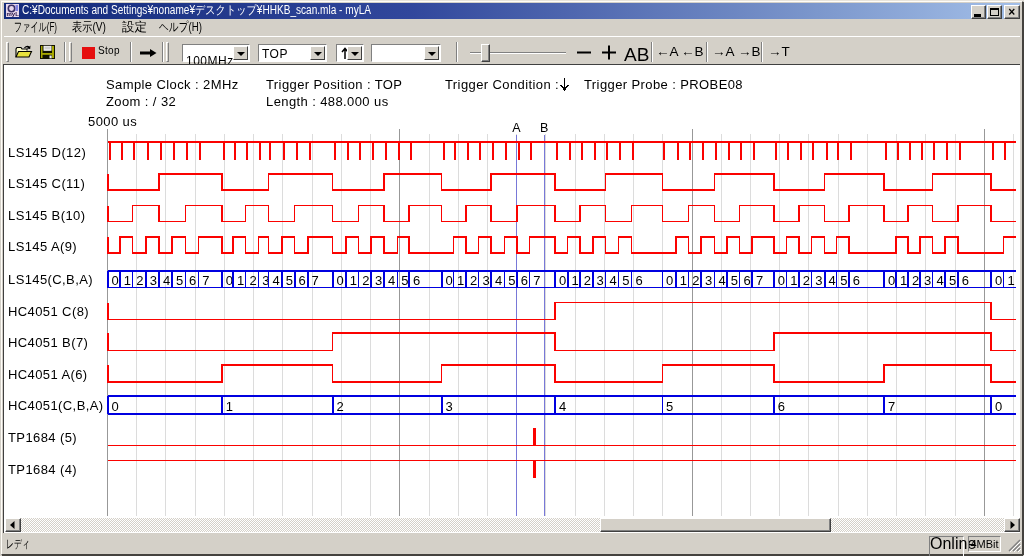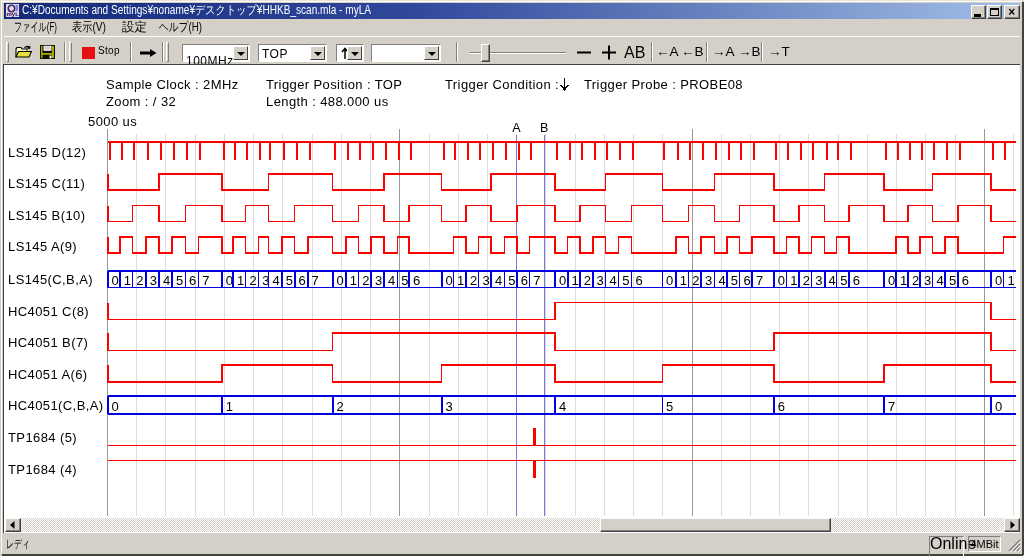--- a/index.html
+++ b/index.html
@@ -115,21 +115,21 @@
   </div>
 <div class="tsep" style="left:456px;"></div>
 <div class="abs" style="left:470px;top:51.5px;width:96px;height:2px;
      border-top:1px solid #808080;border-bottom:1px solid #fff;"></div>
 <div class="abs raised" style="left:481px;top:43.5px;width:9px;height:18px;"></div>
 <svg class="abs" style="left:575px;top:44px" width="45" height="17">
  <line x1="2" y1="8.5" x2="16" y2="8.5" stroke="#000" stroke-width="2"></line>
  <line x1="27" y1="8.5" x2="41" y2="8.5" stroke="#000" stroke-width="2"></line>
  <line x1="34" y1="1.5" x2="34" y2="15.5" stroke="#000" stroke-width="2"></line>
 </svg>
-<div class="tbt" style="left:624px;font-size:16px;">AB</div>
+<div class="tbt" style="left:624px;font-size:19px;">AB</div>
 <div class="tsep" style="left:651px;"></div>
 <div class="tbt" style="left:656px;font-size:13.5px;">←A</div>
 <div class="tbt" style="left:681px;font-size:13.5px;">←B</div>
 <div class="tsep" style="left:706px;"></div>
 <div class="tbt" style="left:712px;font-size:13.5px;">→A</div>
 <div class="tbt" style="left:738px;font-size:13.5px;">→B</div>
 <div class="tsep" style="left:761px;"></div>
 <div class="tbt" style="left:768px;font-size:13.5px;">→T</div>
 
 <div class="abs" style="left:3px;top:64px;width:1017px;height:469px;background:#fff;

